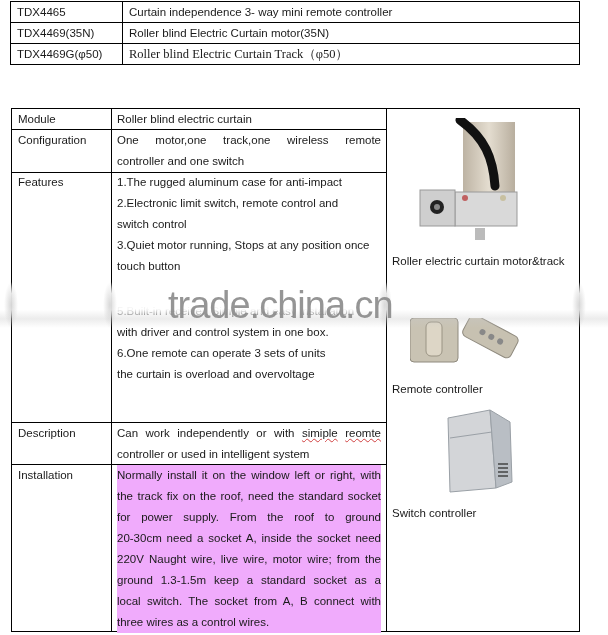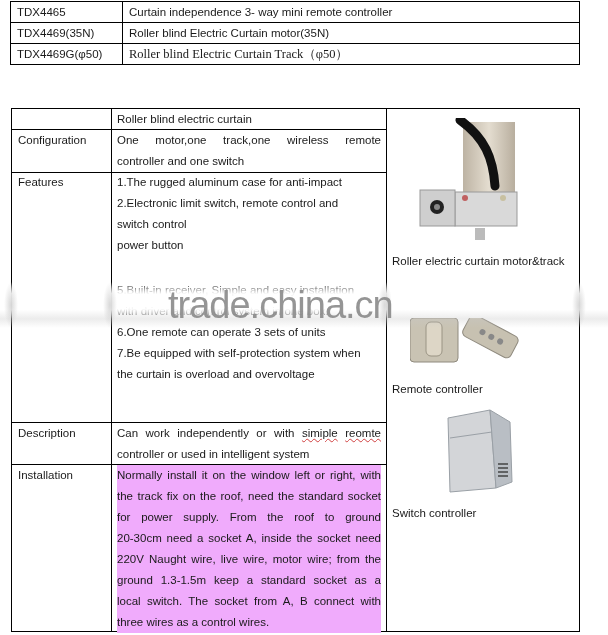--- a/index.html
+++ b/index.html
@@ -59,38 +59,39 @@
   </table>
 
 <div class="spec">
   <div class="col-label"></div>
   <div class="col-value"></div>
   <div class="row-line" style="top:20px"></div>
   <div class="row-line" style="top:63px"></div>
   <div class="row-line" style="top:313px"></div>
   <div class="row-line" style="top:355px"></div>
 
+  <div class="cell label" style="top:0">Module</div>
   <div class="cell value" style="top:0">Roller blind electric curtain</div>
 
   <div class="cell label" style="top:21px">Configuration</div>
   <div class="cell value" style="top:21px">
     <p class="justify-last">One motor,one track,one wireless remote</p>
     <p>controller and one switch</p>
   </div>
 
   <div class="cell label" style="top:63px">Features</div>
   <div class="cell value" style="top:63px">
     <p>1.The rugged aluminum case for anti-impact</p>
     <p>2.Electronic limit switch, remote control and</p>
     <p>switch control</p>
-    <p>power button</p>
+    <p>3.Quiet motor running, Stops at any position once</p>
+    <p>touch button</p>
     <p style="margin-top:24px">5.Built-in receiver, Simple and easy installation</p>
     <p>with driver and control system in one box.</p>
     <p>6.One remote can operate 3 sets of units</p>
-    <p>7.Be equipped with self-protection system when</p>
     <p>the curtain is overload and overvoltage</p>
   </div>
 
   <div class="cell label" style="top:314px">Description</div>
   <div class="cell value" style="top:314px">
     <p class="justify-last"><span>Can work independently or with </span><span class="underline-wavy">simiple</span> <span class="underline-wavy">reomte</span></p>
     <p>controller or used in intelligent system</p>
   </div>
 
   <div class="cell label" style="top:356px">Installation</div>

